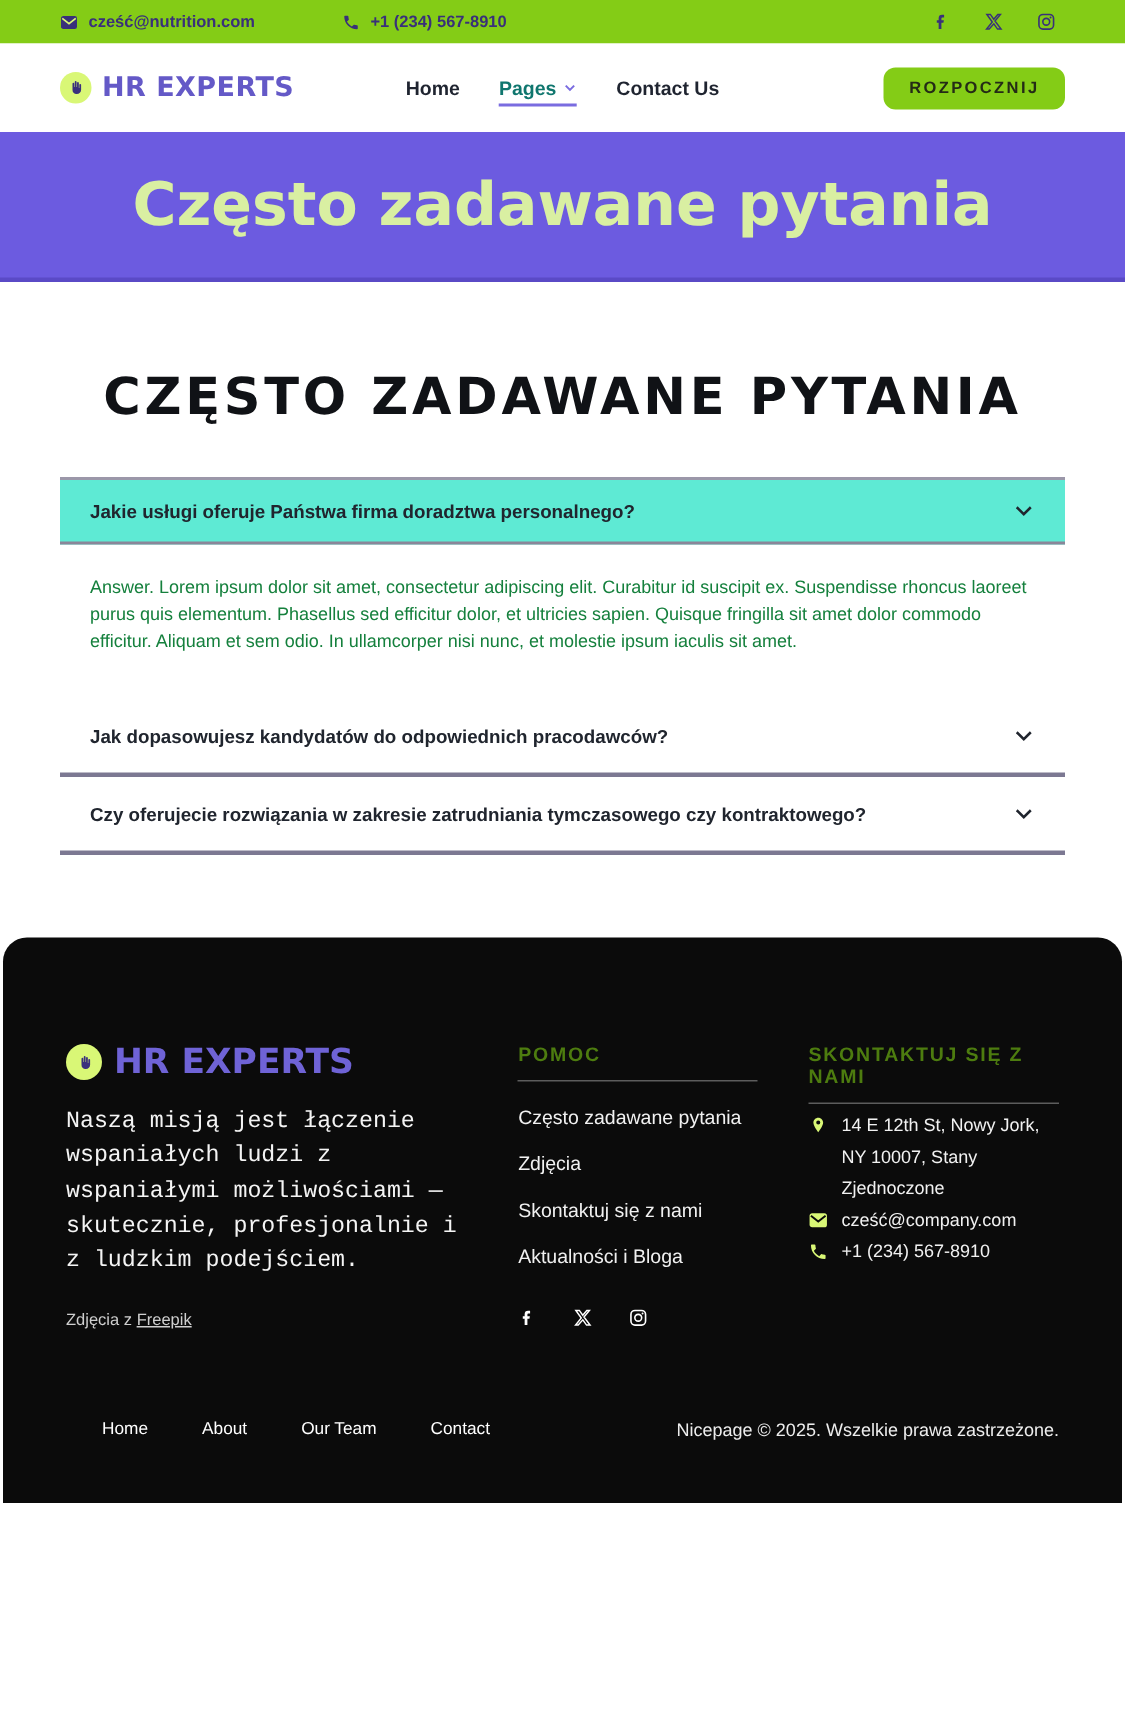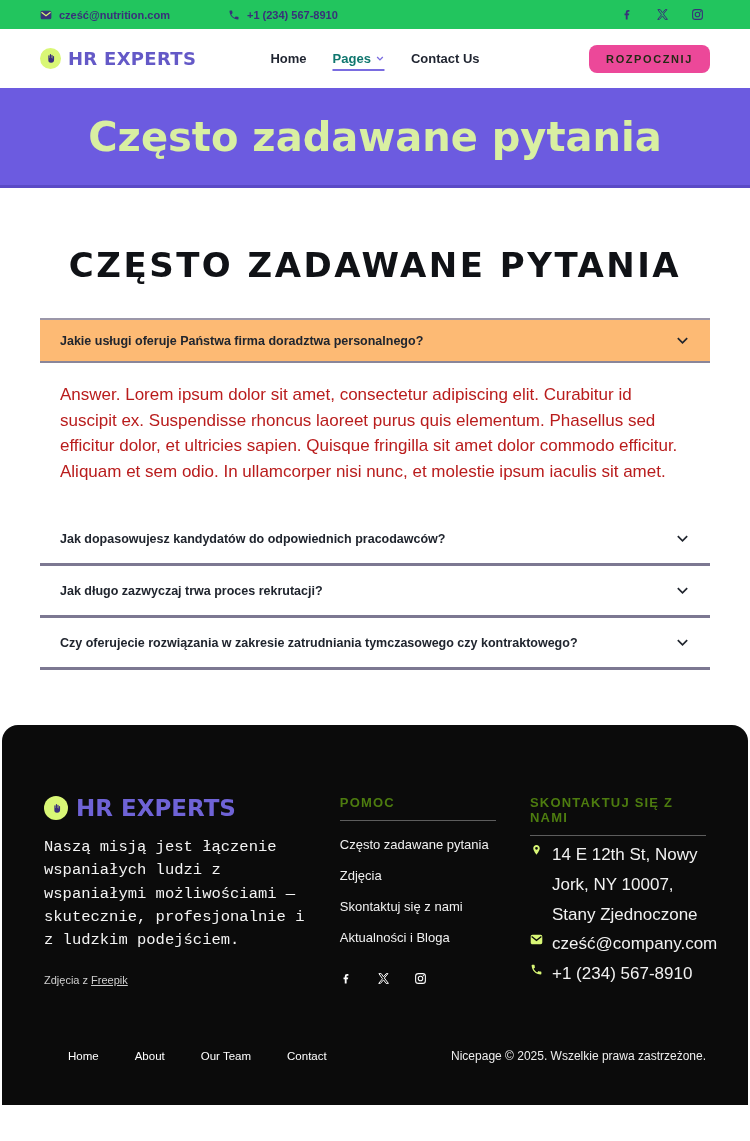--- a/index.html
+++ b/index.html
@@ -1,73 +1,73 @@
 <!DOCTYPE html>
 <html><head>
 <meta charset="utf-8">
 <style>
   * { box-sizing: border-box; }
   html,body { margin:0; padding:0; background:#ffffff; }
   body { width:750px; font-family:"Liberation Sans", sans-serif; }
 
   
-  .topbar { background:#22c55e; height:29px; display:flex; align-items:center; padding:0 40px; color:#39307a; }
+  .topbar { background:#84cc16; height:29px; display:flex; align-items:center; padding:0 40px; color:#39307a; }
   .tb-item { display:flex; align-items:center; gap:7px; font-size:11px; font-weight:bold; text-decoration:none; color:#39307a; cursor:pointer; }
   .tb-item + .tb-item { margin-left:58px; }
   .tb-icon { width:12px; height:12px; display:inline-flex; }
   .tb-icon svg { width:100%; height:100%; }
   .tb-socials { margin-left:auto; display:flex; align-items:center; gap:22px; padding-right:6px; }
   .soc { width:13px; height:13px; display:inline-flex; color:#39307a; cursor:pointer; }
   .soc svg { width:100%; height:100%; }
 
   
   .header { position:relative; height:59px; display:flex; align-items:center; padding:0 40px; background:#fff; }
   .brand { display:flex; align-items:center; gap:7px; cursor:pointer; }
   .logo-circle { width:21px; height:21px; border-radius:50%; background:#d9f776; color:#3a2f7d; display:flex; align-items:center; justify-content:center; }
   .logo-circle svg { width:13px; height:13px; }
   .brand-name { color:#6459c7; font-size:18px; font-weight:bold; letter-spacing:0.3px; font-family:"DejaVu Sans", sans-serif; }
   .nav { position:absolute; left:50%; transform:translateX(-50%); display:flex; align-items:center; gap:26px; }
   .nav-link { font-size:13px; color:#1f2430; font-weight:bold; text-decoration:none; cursor:pointer; }
   .nav-link.active { color:#0f766e; display:inline-flex; align-items:center; gap:5px; border-bottom:2px solid #7a6ce0; padding-bottom:3px; margin-bottom:-5px; }
   .nav-chevron { width:9px; height:9px; display:inline-flex; color:#7a6ce0; }
-  .cta { margin-left:auto; background:#ec4899; color:#242b16; border:none; border-radius:8px; font-family:"Liberation Sans", sans-serif; font-size:11px; font-weight:bold; letter-spacing:1.6px; padding:8px 17px; cursor:pointer; }
+  .cta { margin-left:auto; background:#84cc16; color:#242b16; border:none; border-radius:8px; font-family:"Liberation Sans", sans-serif; font-size:11px; font-weight:bold; letter-spacing:1.6px; padding:8px 17px; cursor:pointer; }
 
   
   .hero { background:#6c5be0; height:100px; display:flex; align-items:center; justify-content:center; border-bottom:3px solid #5a4ac6; }
   .hero-title { color:#d9efa2; font-size:40px; font-weight:bold; font-family:"DejaVu Sans", sans-serif; margin:0; }
 
   
   .main { padding:57px 40px 55px; }
   .faq-heading { text-align:center; margin:0 0 33px; color:#101216; font-size:34px; letter-spacing:2.5px; font-weight:bold; font-family:"DejaVu Sans", sans-serif; }
   .accordion { width:670px; margin:0 auto; }
-  .faq-open-header { background:#fdba74; border-top:2px solid #9b97a9; border-bottom:2px solid #8a8699; display:flex; align-items:center; height:45px; padding:0 20px; cursor:pointer; }
+  .faq-open-header { background:#5eead4; border-top:2px solid #9b97a9; border-bottom:2px solid #8a8699; display:flex; align-items:center; height:45px; padding:0 20px; cursor:pointer; }
   .faq-q { font-size:12.5px; font-weight:bold; color:#20252e; }
   .chev { margin-left:auto; width:15px; height:15px; color:#20252e; display:inline-flex; flex:none; }
   .chev svg { width:100%; height:100%; }
-  .faq-answer { padding:19px 20px 30px; font-size:17px; line-height:1.5; color:#b91c1c; }
+  .faq-answer { padding:19px 20px 30px; font-size:12px; line-height:1.5; color:#15803d; }
   .faq-row { display:flex; align-items:center; padding:17px 20px; border-bottom:3px solid #7c7892; cursor:pointer; }
 
   
   .footer { background:#0b0b0b; margin:0 2px; border-radius:16px 16px 0 0; padding:70px 42px 0; color:#fff; }
   .footer-cols { display:flex; }
   .col-brand { width:288px; }
   .f-brand { display:flex; align-items:center; gap:8px; }
   .f-brand .logo-circle { width:24px; height:24px; }
   .f-brand-name { color:#6f63d6; font-size:23px; font-weight:bold; font-family:"DejaVu Sans", sans-serif; }
   .mission { margin-top:15px; font-size:15.5px; line-height:1.5; color:#f4f4f4;font-family:Liberation Mono, monospace; }
   .credit { margin-top:22px; font-size:11px; color:#cfcfcf; }
   .credit a { color:#cfcfcf; text-decoration:underline; cursor:pointer; }
   .col-help { width:168px; margin-left:28px; }
   .col-contact { width:176px; margin-left:34px; }
   .col-title { font-size:13px; font-weight:bold; letter-spacing:1.2px; color:#4d7c0f; }
   .col-rule { border:none; border-top:1px solid #5d5d5d; margin:10px 0 4px; }
   .f-link { display:block; margin:16px 0; font-size:13px; color:#f1f1f1; text-decoration:none; cursor:pointer; }
   .f-socials { display:flex; gap:24px; margin-top:27px; }
   .f-socials .soc { color:#ffffff; }
-  .c-item { display:flex; align-items:flex-start; gap:9px; font-size:17px; line-height:1.75; color:#f1f1f1; cursor:pointer; }
+  .c-item { display:flex; align-items:flex-start; gap:9px; font-size:12px; line-height:1.75; color:#f1f1f1; cursor:pointer; }
   .c-icon { width:13px; height:13px; flex:none; color:#d9f776; margin-top:4px; display:inline-flex; }
   .c-icon svg { width:100%; height:100%; }
   .footer-bottom { display:flex; align-items:center; margin-top:44px; padding:16px 0 42px; }
   .fb-links { display:flex; gap:36px; padding-left:24px; }
   .fb-link { font-size:11.5px; color:#ffffff; text-decoration:none; cursor:pointer; }
   .fb-copy { margin-left:auto; font-size:12px; color:#ededed; }
 </style>
 </head>
 <body>
 
@@ -157,28 +157,20 @@
       <span class="faq-q">Jak dopasowujesz kandydatów do odpowiednich pracodawców?</span>
       <span class="chev">
         <svg viewBox="0 0 16 16" fill="none" stroke="currentColor" stroke-width="1.8">
             <path d="M3 5.5l5 5 5-5"></path>
           </svg>
       </span>
     </div>
 
 
 
-    <div class="faq-row">
-      <span class="faq-q">Jak długo zazwyczaj trwa proces rekrutacji?</span>
-      <span class="chev">
-        <svg viewBox="0 0 16 16" fill="none" stroke="currentColor" stroke-width="1.8">
-            <path d="M3 5.5l5 5 5-5"></path>
-          </svg>
-      </span>
-    </div>
 
     <div class="faq-row">
       <span class="faq-q">Czy oferujecie rozwiązania w zakresie zatrudniania tymczasowego czy kontraktowego?</span>
       <span class="chev">
         <svg viewBox="0 0 16 16" fill="none" stroke="currentColor" stroke-width="1.8">
             <path d="M3 5.5l5 5 5-5"></path>
           </svg>
       </span>
     </div>
 

